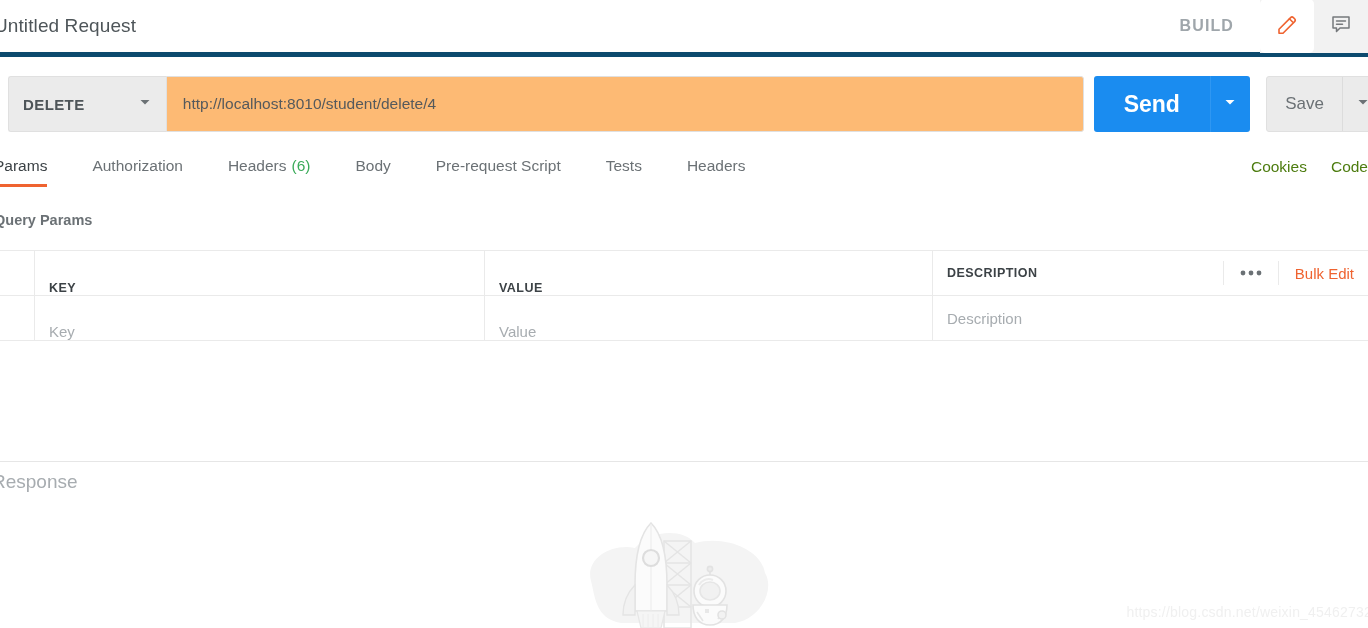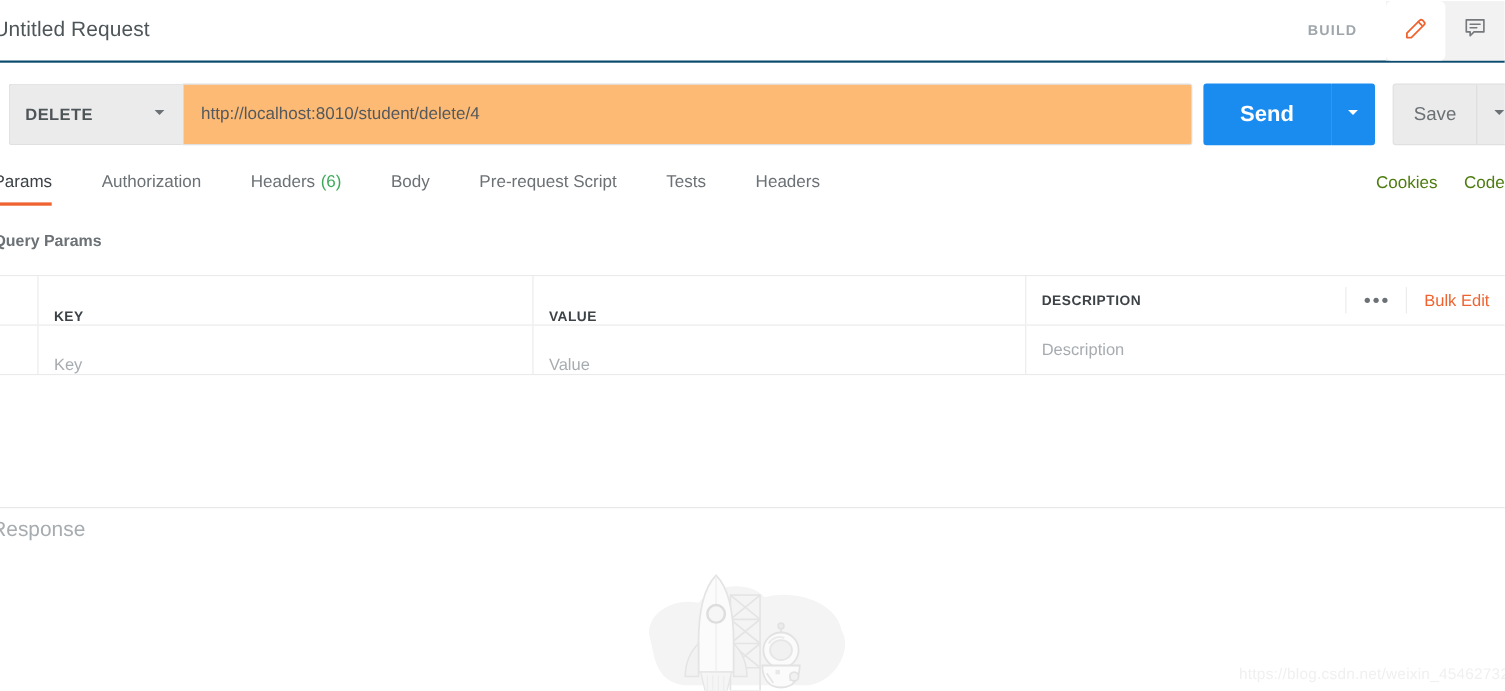--- a/index.html
+++ b/index.html
@@ -8,33 +8,33 @@
     font-family:"Liberation Sans", sans-serif;
     background:#ffffff; color:#2f3437;
     overflow:hidden;
   }
 
   .app { position:relative; width:1368px; height:628px; background:#fff; }
 
   
   .header {
     position:absolute; left:0; top:0; width:1368px; height:57px;
-    background:#fff; border-bottom:2px solid #0c4a6e;
+    background:#fff; border-bottom:5px solid #0c4a6e;
     display:flex; align-items:center;
   }
   .req-title {
     font-size:19px; color:#4e5559; letter-spacing:.1px;
     margin-left:-6px; white-space:nowrap;
   }
   .header-right {
     margin-left:auto; display:flex; align-items:center; height:100%;
     padding-right:0;
   }
   .build-label {
-    font-size:13px; font-weight:bold; color:#9fa6ab;
+    font-size:16px; font-weight:bold; color:#9fa6ab;
     letter-spacing:1.1px; margin-right:26px;
   }
   .icon-btn {
     width:54px; height:54px; display:flex; align-items:center; justify-content:center;
     background:transparent;
   }
   .icon-btn.boxed { background:#fff; border-radius:5px; }
   .icon-strip { display:flex; align-items:center; background:#f2f2f2; height:54px; }
 
   
@@ -52,21 +52,21 @@
   .method-caret { margin-left:auto; }
   .url-box {
     flex:0 0 918px; background:#fdba74; border:1px solid #e0e0e0;
     border-radius:0 3px 3px 0;
     display:flex; align-items:center; padding:0 16px;
   }
   .url-text { font-size:15.5px; color:#55595c; }
   .send-group { display:flex; margin-left:10px; }
   .send-btn {
     width:116px; background:#1a8cf0; color:#fff;
-    font-size:20px; font-weight:bold;
+    font-size:23px; font-weight:bold;
     display:flex; align-items:center; justify-content:center;
     border-radius:3px 0 0 3px;
   }
   .send-caret {
     width:40px; background:#1a8cf0; border-radius:0 3px 3px 0;
     display:flex; align-items:center; justify-content:center;
     border-left:1px solid #2f97f2;
   }
   .save-group {
     display:flex; margin-left:16px; background:#ebebeb;

